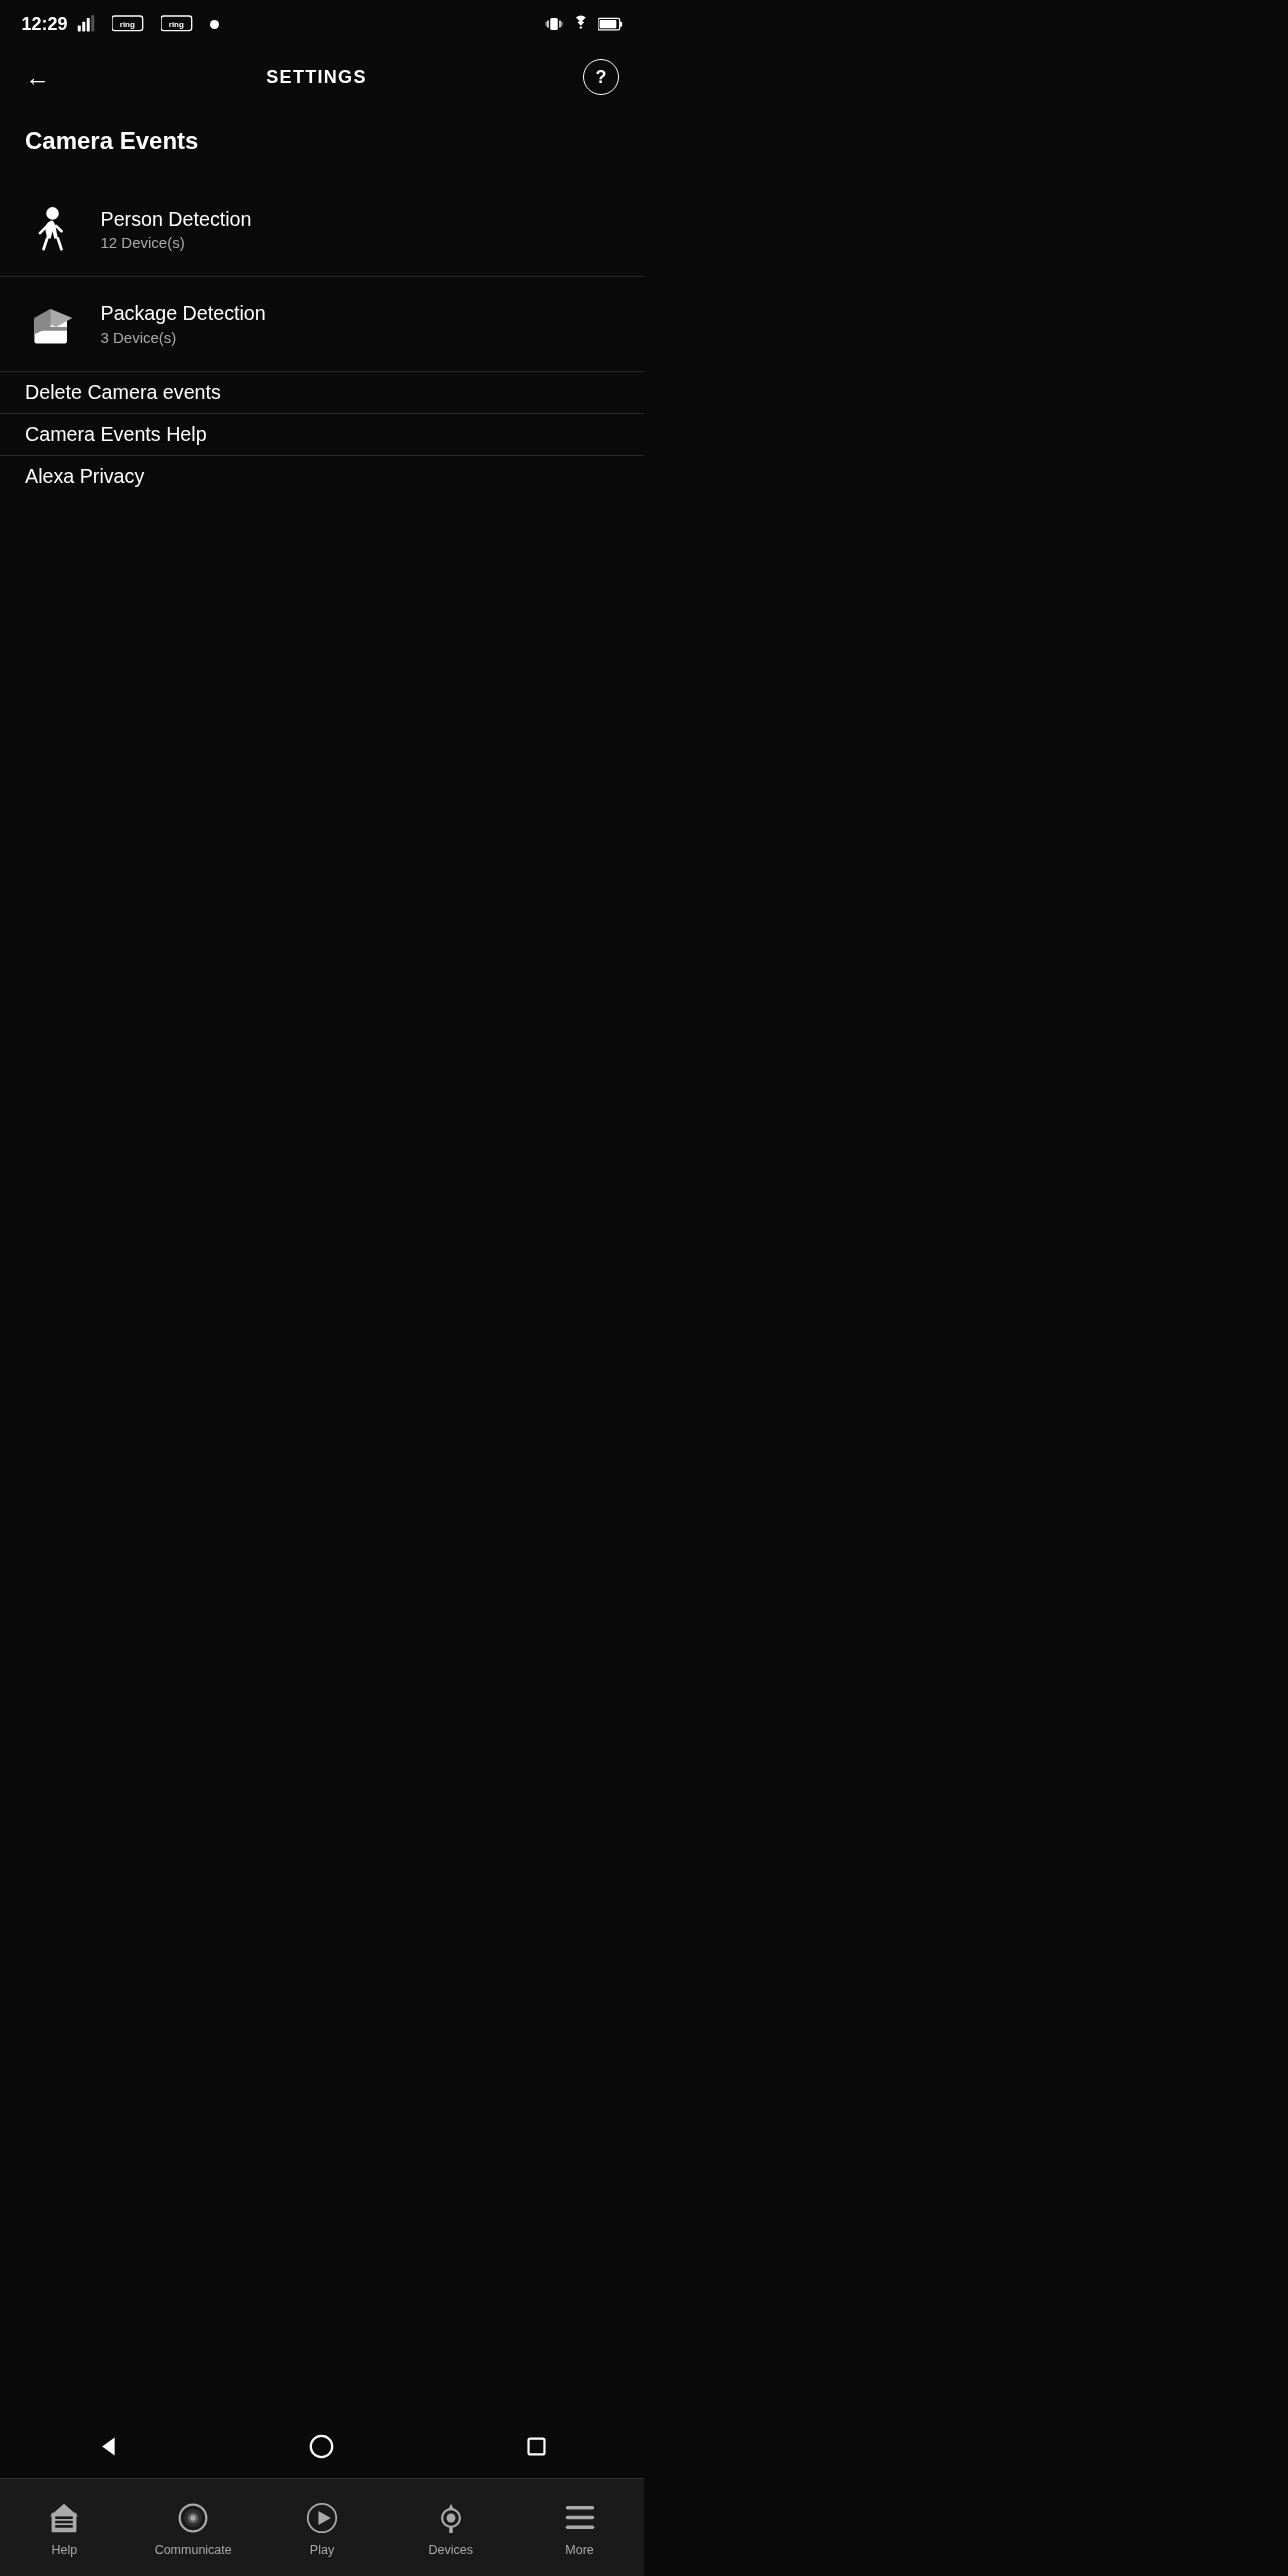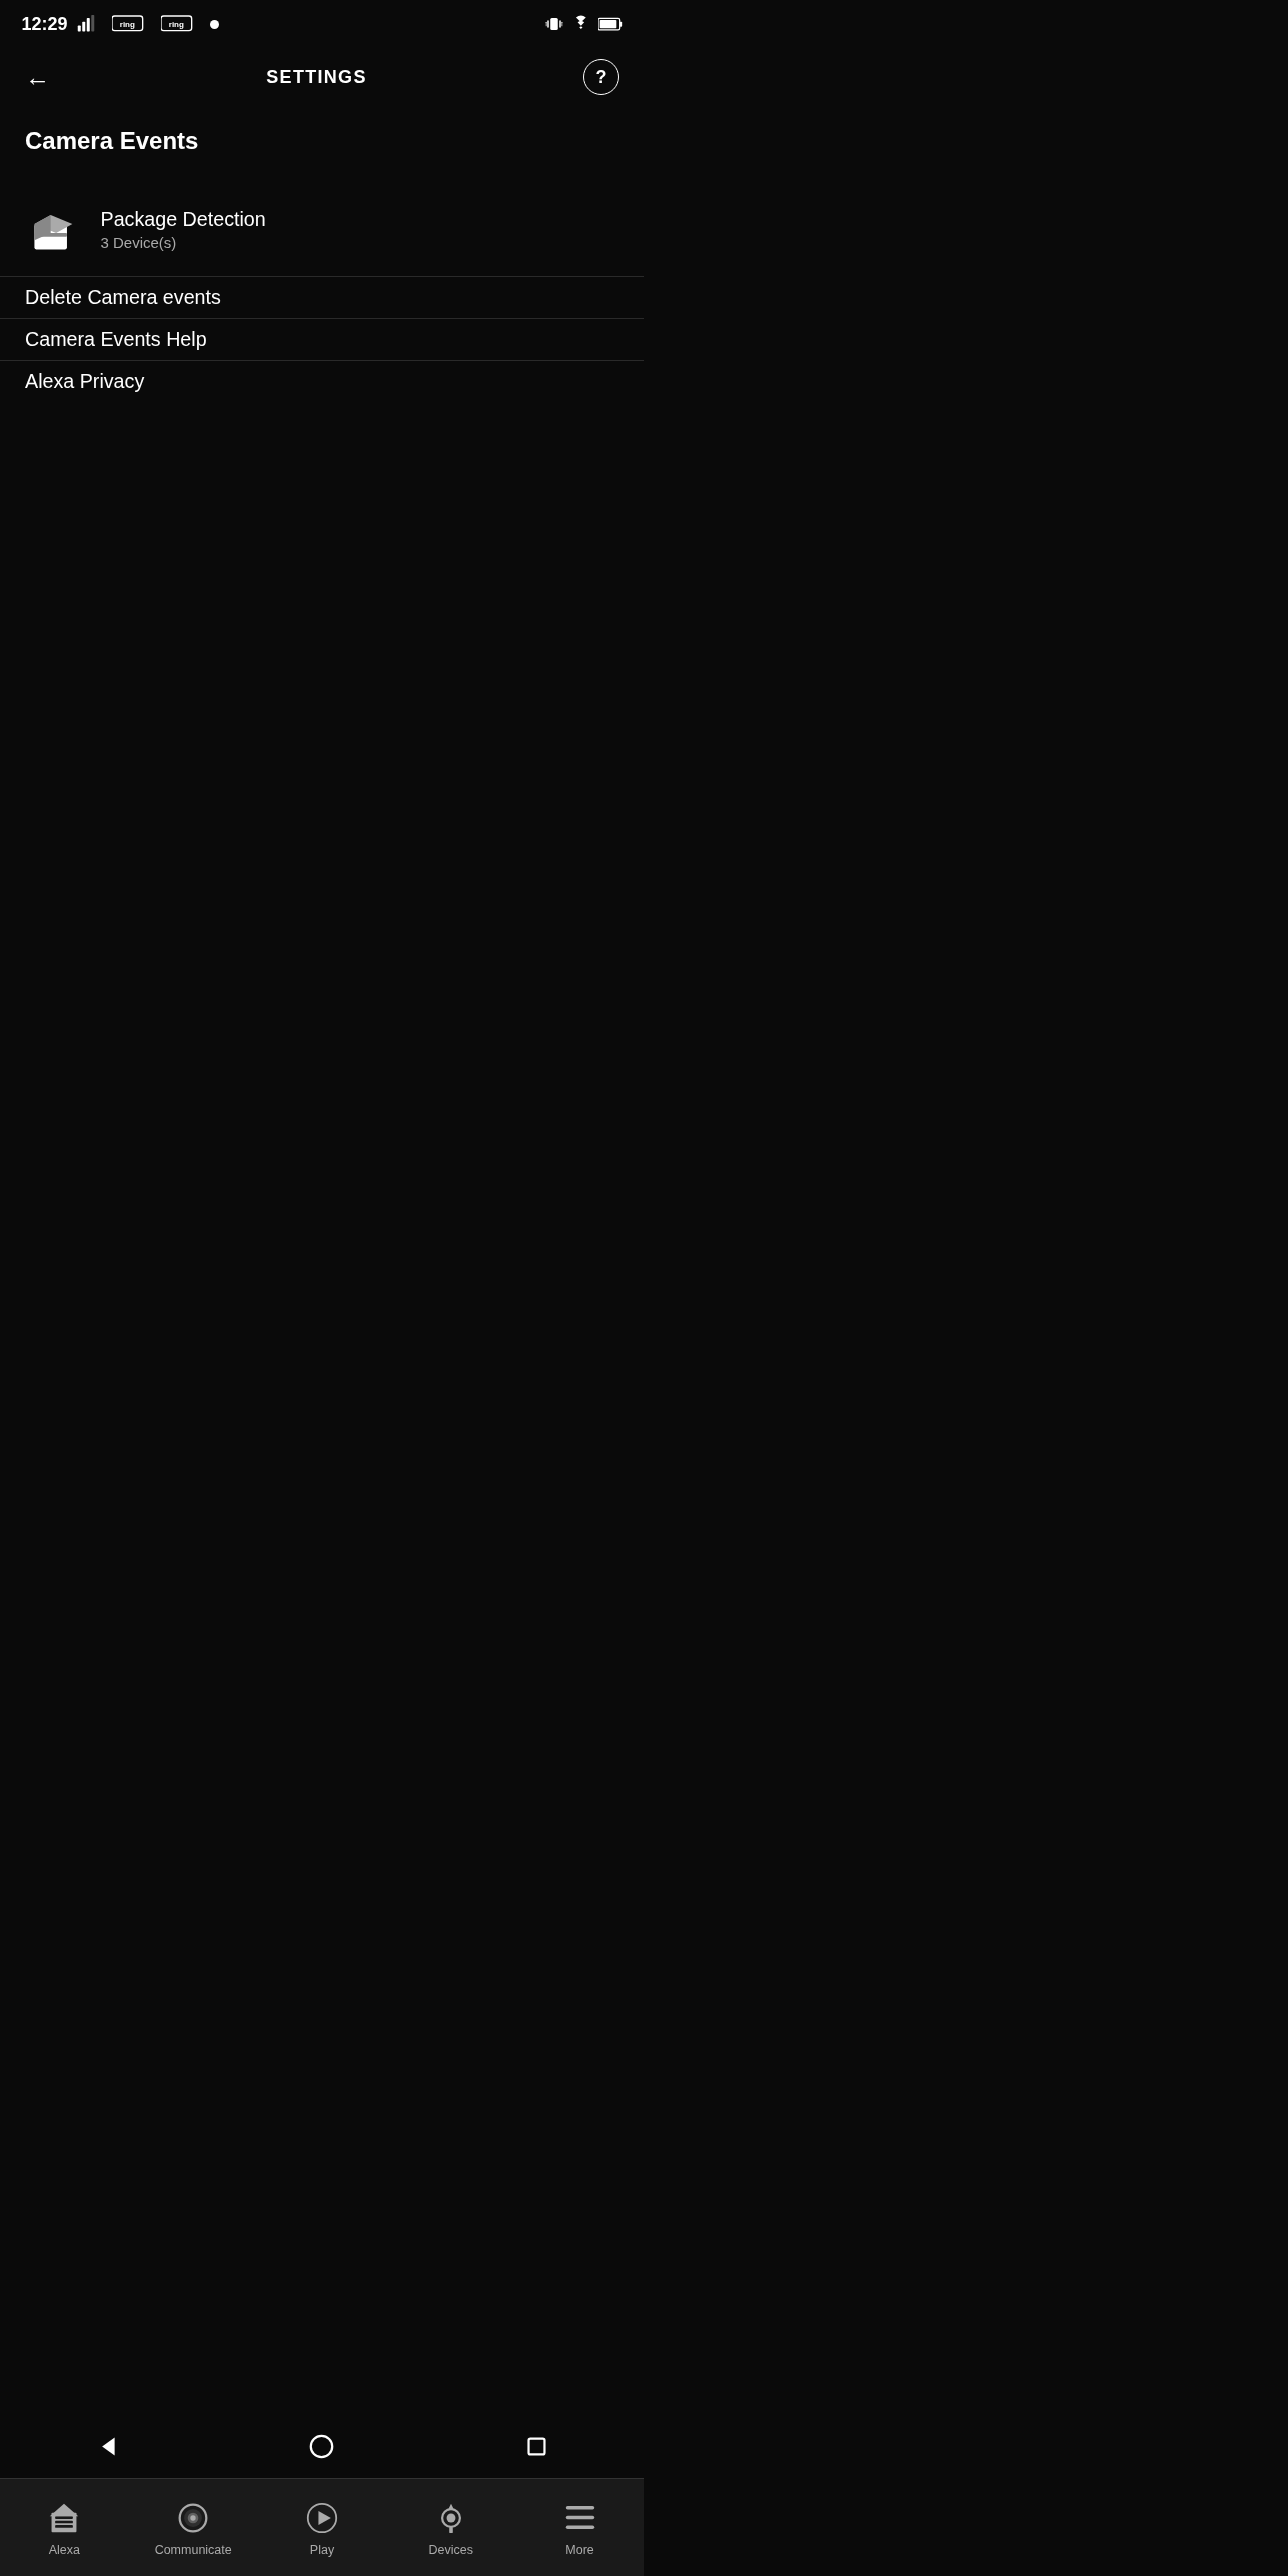--- a/index.html
+++ b/index.html
@@ -295,20 +295,40 @@
   <div class="header-help">?</div>
 </div>
 
 <div class="main-content">
 
   <div class="page-title-section">
     <h1 class="page-title">Camera Events</h1>
   </div>
 
 
+  <div class="list-item">
+    <div class="list-item-icon">
+      <svg width="43" height="47" viewBox="0 0 48 52" fill="white">
+
+        <circle cx="24" cy="8" r="7" fill="white"></circle>
+
+        <path d="M24 16 C20 16, 16 20, 16 26 L18 36 L22 36 L24 28 L26 36 L30 36 L28 26 C28 20 24 16 24 16Z" fill="white"></path>
+
+        <line x1="18" y1="36" x2="14" y2="48" stroke="white" stroke-width="3" stroke-linecap="round"></line>
+        <line x1="30" y1="36" x2="34" y2="48" stroke="white" stroke-width="3" stroke-linecap="round"></line>
+
+        <line x1="18" y1="22" x2="10" y2="30" stroke="white" stroke-width="3" stroke-linecap="round"></line>
+        <line x1="28" y1="22" x2="34" y2="28" stroke="white" stroke-width="3" stroke-linecap="round"></line>
+      </svg>
+    </div>
+    <div class="list-item-text">
+      <span class="list-item-title">Person Detection</span>
+      <span class="list-item-subtitle">12 Device(s)</span>
+    </div>
+  </div>
 
   <div class="list-item">
     <div class="list-item-icon">
       <svg width="47" height="47" viewBox="0 0 52 52" fill="white">
 
         <rect x="6" y="20" width="36" height="28" rx="2" fill="white"></rect>
 
         <polygon points="6,20 24,10 48,20 30,30" fill="#aaa"></polygon>
 
         <polygon points="6,20 24,10 24,30 6,38" fill="#888"></polygon>
@@ -342,21 +362,21 @@
   <div class="nav-item">
     <div class="nav-icon">
       <svg width="32" height="32" viewBox="0 0 36 36" fill="#aaaaaa">
         <rect x="4" y="12" width="28" height="22" rx="1" fill="#aaaaaa"></rect>
         <rect x="8" y="16" width="20" height="3" rx="1" fill="#1a1a1a"></rect>
         <rect x="8" y="21" width="20" height="3" rx="1" fill="#1a1a1a"></rect>
         <rect x="8" y="26" width="20" height="3" rx="1" fill="#1a1a1a"></rect>
         <polygon points="2,16 18,2 34,16" fill="#aaaaaa"></polygon>
       </svg>
     </div>
-    <span class="nav-label">Alexa</span>
+    <span class="nav-label">Help</span>
   </div>
 
   <div class="nav-item">
     <div class="nav-icon">
       <svg width="32" height="32" viewBox="0 0 36 36" fill="#aaaaaa">
         <circle cx="18" cy="18" r="15" fill="none" stroke="#aaaaaa" stroke-width="2.5"></circle>
         <circle cx="18" cy="18" r="10" fill="#aaaaaa" opacity="0.15"></circle>
         <circle cx="18" cy="18" r="6" fill="#aaaaaa" opacity="0.4"></circle>
         <circle cx="18" cy="18" r="3" fill="#aaaaaa"></circle>
       </svg>

